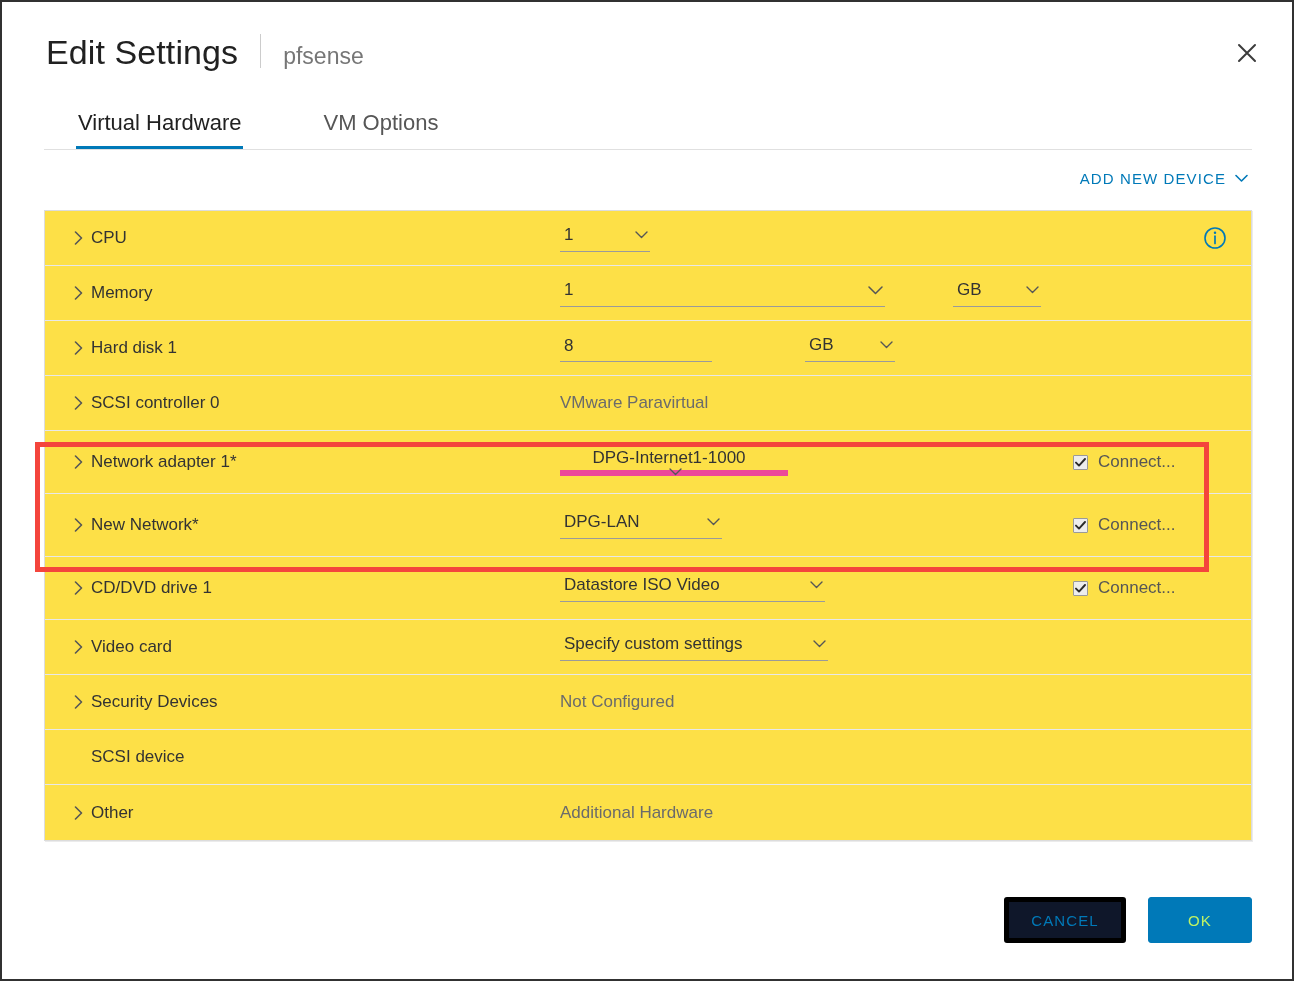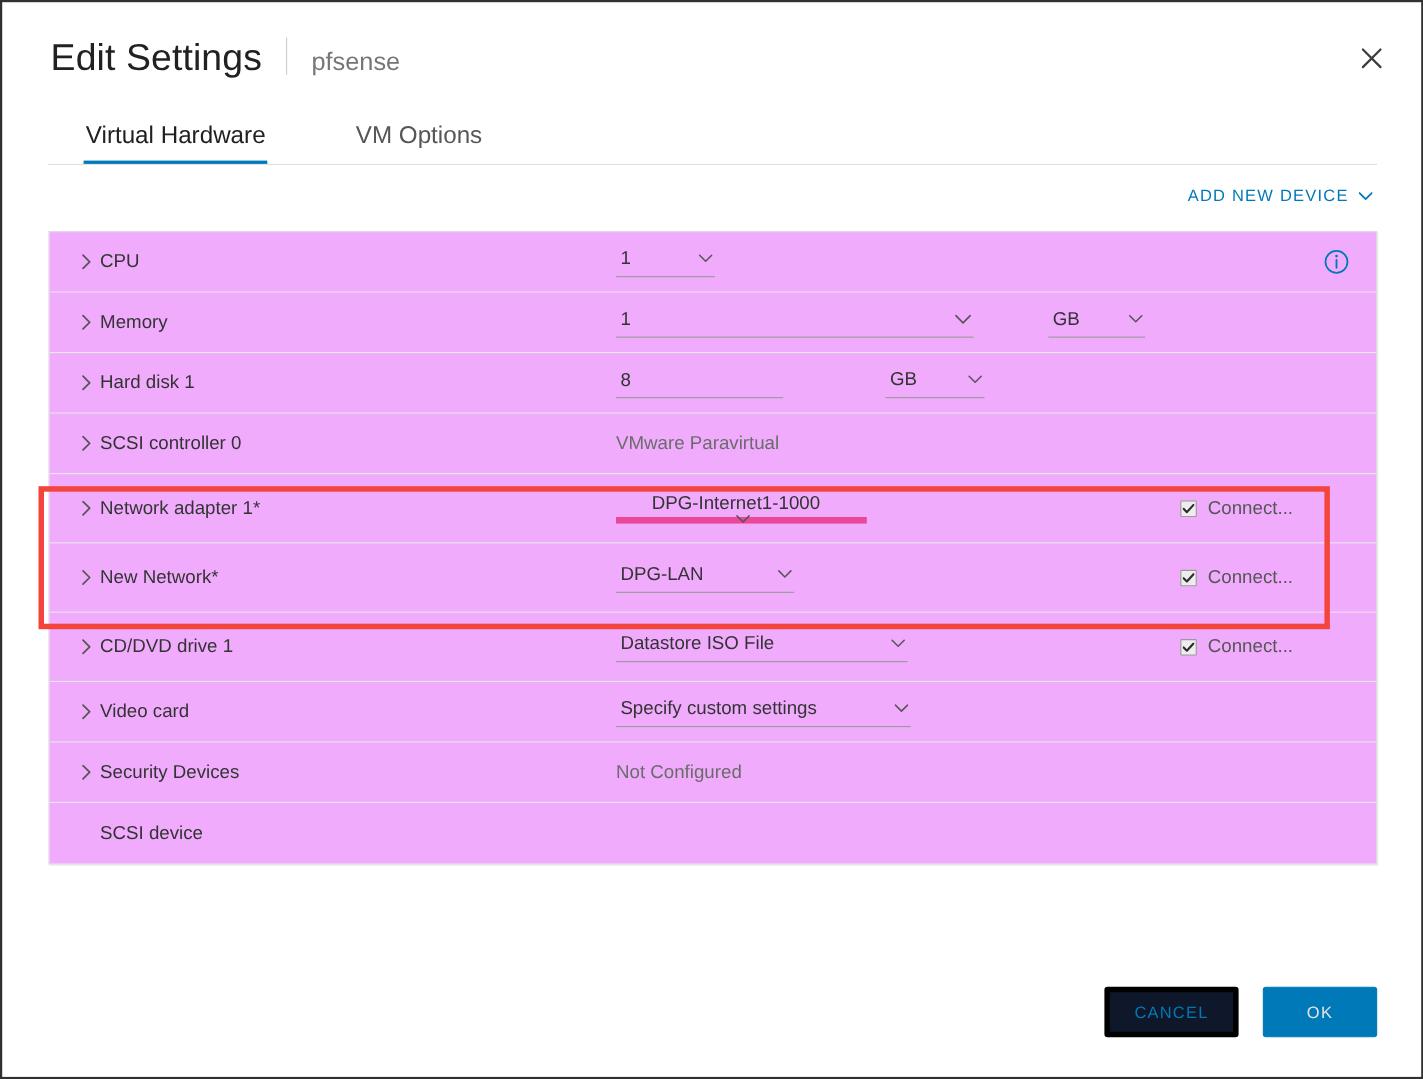--- a/index.html
+++ b/index.html
@@ -109,21 +109,21 @@
     background: #fafafa;
     border: 1px solid #dcdcdc;
     box-shadow: 1px 1px 0 rgba(0,0,0,0.08);
   }
   .row {
     position: relative;
     height: 55px;
     border-bottom: 1px solid #e8e8e8;
     display: flex;
     align-items: center;
-    background: #f0abfc;
+    background: #fde047;
   }
   .row:last-child { border-bottom: none; }
   .row.tall { height: 63px; }
 
   .chev-cell {
     position: absolute;
     left: 22px;
     width: 22px;
     display: flex; align-items: center; justify-content: center;
     cursor: pointer;
@@ -233,21 +233,21 @@
   }
   #cancel-btn {
     border: 5px solid #000000;
     color: #0079b8;
     background: #0f172a;
     margin-right: 22px;
   }
   #ok-btn {
     background: #0079b8;
     border: 1px solid #0079b8;
-    color: #e5e5e5;
+    color: #bef264;
     min-width: 104px;
   }
 </style>
 </head>
 <body>
 
 <div id="dialog">
 
   <div id="header">
     <div id="title-wrap">
@@ -429,21 +429,21 @@
 
     <div class="row tall">
       <span class="chev-cell">
         <svg width="9" height="14" viewBox="0 0 9 14" aria-hidden="true">
           <path d="M1.5 1 L7.5 7 L1.5 13" stroke="#565656" stroke-width="1.6" fill="none" stroke-linecap="round" stroke-linejoin="round"></path>
         </svg>
       </span>
       <span class="label">CD/DVD drive 1</span>
       <span class="value-cell">
         <span class="ui-select" style="width:265px;">
-          <span class="sel-text">Datastore ISO File</span>
+          <span class="sel-text">Datastore ISO Video</span>
           <span class="chev">
             <svg width="13" height="8" viewBox="0 0 13 8" aria-hidden="true">
               <path d="M1 1 L6.5 6.5 L12 1" stroke="#565656" stroke-width="1.4" fill="none" stroke-linecap="round" stroke-linejoin="round"></path>
             </svg>
           </span>
         </span>
       </span>
       <span class="connect-cell">
         <span class="cbox">
           <svg width="11" height="9" viewBox="0 0 11 9" aria-hidden="true">
@@ -482,20 +482,31 @@
       <span class="label">Security Devices</span>
       <span class="value-cell">
         <span class="static-value">Not Configured</span>
       </span>
     </div>
 
     <div class="row">
       <span class="label">SCSI device</span>
     </div>
 
+    <div class="row">
+      <span class="chev-cell">
+        <svg width="9" height="14" viewBox="0 0 9 14" aria-hidden="true">
+          <path d="M1.5 1 L7.5 7 L1.5 13" stroke="#565656" stroke-width="1.6" fill="none" stroke-linecap="round" stroke-linejoin="round"></path>
+        </svg>
+      </span>
+      <span class="label">Other</span>
+      <span class="value-cell">
+        <span class="static-value">Additional Hardware</span>
+      </span>
+    </div>
 
   </div>
 
   <div id="highlight-box"></div>
 
   <div id="footer">
     <div class="btn" id="cancel-btn">CANCEL</div>
     <div class="btn" id="ok-btn">OK</div>
   </div>
 

